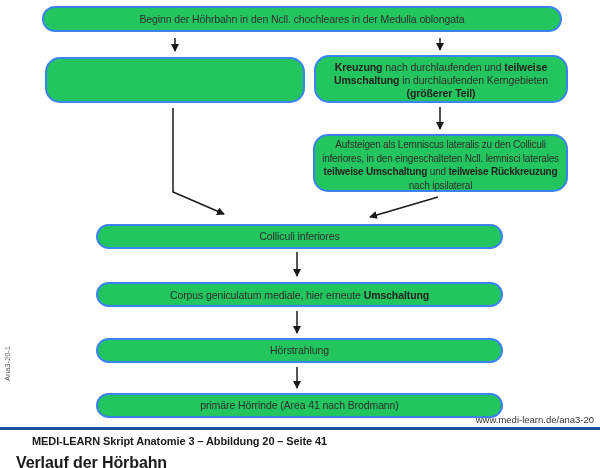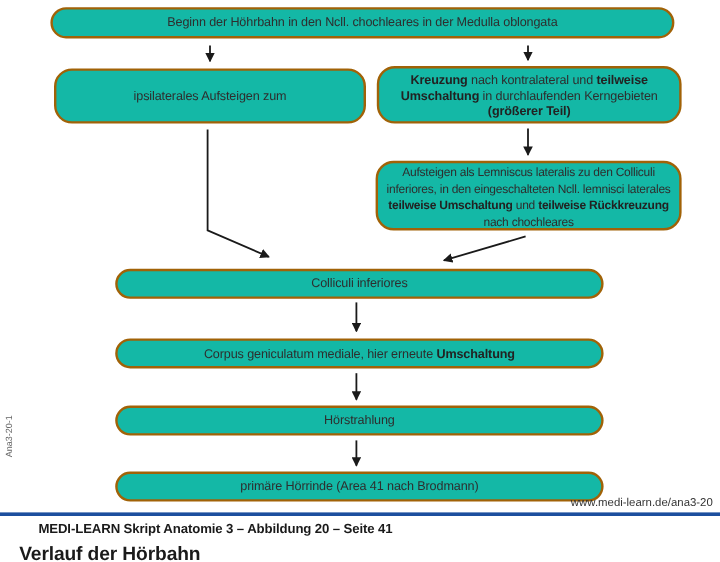--- a/index.html
+++ b/index.html
@@ -2,22 +2,22 @@
 <html><head>
 <meta charset="utf-8">
 <style>
   html,body { margin:0; padding:0; background:#ffffff; }
   .canvas {
     position:relative; width:600px; height:468px; background:#ffffff;
     font-family:"Liberation Sans", sans-serif; overflow:hidden;
   }
   .arrows { position:absolute; left:0; top:0; width:600px; height:468px; pointer-events:none; }
   .box {
-    position:absolute; box-sizing:border-box; background:#14b8a6;
-    border:2px solid #a16207; border-radius:13px;
+    position:absolute; box-sizing:border-box; background:#22c55e;
+    border:2px solid #3b82f6; border-radius:13px;
     display:flex; flex-direction:column; align-items:center; justify-content:center;
     text-align:center; color:#2e2e2e; font-size:10.5px; line-height:13px;
     letter-spacing:-0.1px; padding:0 6px;
   }
   .box b { font-weight:bold; color:#222; }
   #box-start   { left:42px;  top:6px;   width:520px; height:26px; }
   #box-ipsi    { left:45px;  top:57px;  width:260px; height:46px; border-radius:15px; }
   #box-kreuz   { left:314px; top:55px;  width:254px; height:48px; border-radius:15px; display:block; padding-top:4px; }
   #box-lemn    { left:313px; top:134px; width:255px; height:58px; border-radius:15px; display:block; padding:2px 3px 0 3px; font-size:10px; line-height:13.5px; letter-spacing:-0.2px; }
   #box-coll    { left:96px;  top:224px; width:407px; height:25px; }
@@ -53,29 +53,28 @@
     <line x1="297" y1="252" x2="297" y2="276" stroke="#1a1a1a" stroke-width="1.5" marker-end="url(#ah)"></line>
     <line x1="297" y1="311" x2="297" y2="333" stroke="#1a1a1a" stroke-width="1.5" marker-end="url(#ah)"></line>
     <line x1="297" y1="367" x2="297" y2="388" stroke="#1a1a1a" stroke-width="1.5" marker-end="url(#ah)"></line>
   </svg>
 
   <div class="box" id="box-start">
     <span>Beginn der Höhrbahn in den Ncll. chochleares in der Medulla oblongata</span>
   </div>
 
   <div class="box" id="box-ipsi">
-    <div>ipsilaterales Aufsteigen zum</div>
   </div>
 
   <div class="box" id="box-kreuz">
-    <b>Kreuzung</b><span> nach kontralateral und </span><b>teilweise Umschaltung</b><span> in durchlaufenden Kerngebieten </span><b>(größerer Teil)</b>
+    <b>Kreuzung</b><span> nach durchlaufenden und </span><b>teilweise Umschaltung</b><span> in durchlaufenden Kerngebieten </span><b>(größerer Teil)</b>
   </div>
 
   <div class="box" id="box-lemn">
-    <span>Aufsteigen als Lemniscus lateralis zu den Colliculi inferiores, in den eingeschalteten Ncll. lemnisci laterales </span><b>teilweise Umschaltung</b><span> und </span><b>teilweise Rückkreuzung</b><span> nach chochleares</span>
+    <span>Aufsteigen als Lemniscus lateralis zu den Colliculi inferiores, in den eingeschalteten Ncll. lemnisci laterales </span><b>teilweise Umschaltung</b><span> und </span><b>teilweise Rückkreuzung</b><span> nach ipsilateral</span>
   </div>
 
   <div class="box" id="box-coll">
     <span>Colliculi inferiores</span>
   </div>
 
   <div class="box" id="box-corp">
     <span>Corpus geniculatum mediale, hier erneute </span><b>Umschaltung</b>
   </div>
 

